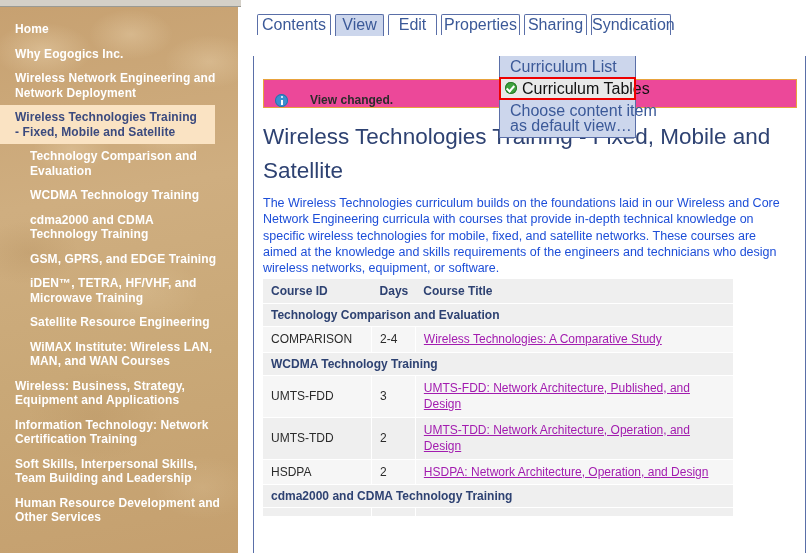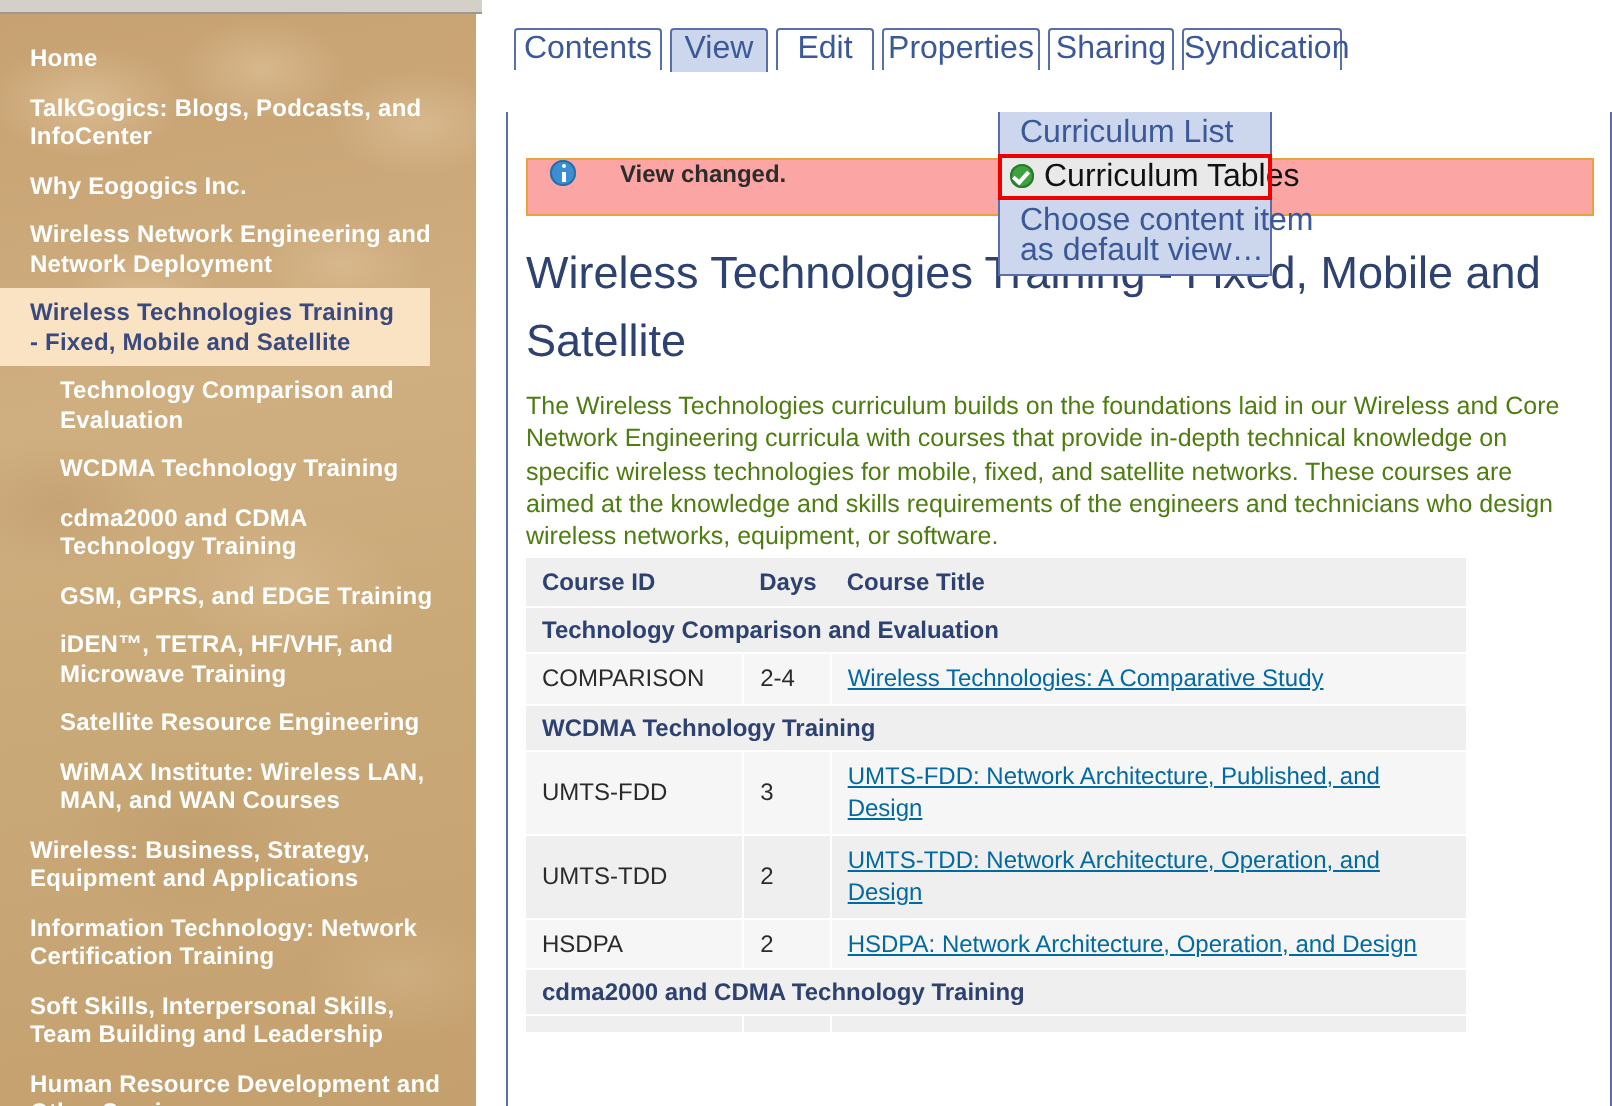--- a/index.html
+++ b/index.html
@@ -245,24 +245,24 @@
   }
 
   
   #statusmsg {
     position: absolute;
     left: 9px;
     top: 23px;
     width: 534px;
     height: 29px;
     box-sizing: border-box;
-    background: #fca5a5;
+    background: #ec4899;
     border: 1px solid #e8a33d;
     display: flex;
-    align-items: flex-start;
+    align-items: flex-end;
     z-index: 5;
   }
   .info-icon {
     width: 13px; height: 13px;
     border-radius: 50%;
     background: #3b8ed0;
     box-shadow: inset 0 0 0 1px #2a6ea8;
     margin-left: 11px;
     position: relative;
     flex: none;
@@ -300,21 +300,21 @@
     color: #2e4272;
     line-height: 34px;
     margin: 0;
   }
   #pagedesc {
     position: absolute;
     left: 9px;
     top: 139px;
     width: 524px;
     font-size: 12.5px;
-    color: #4d7c0f;
+    color: #1d4ed8;
     line-height: 16.3px;
     margin: 0;
   }
 
   
   #coursetable {
     position: absolute;
     left: 9px;
     top: 222px;
     width: 470px;
@@ -352,21 +352,21 @@
     background: #f6f6f6;
     color: #2b2b2b;
   }
   tr.row.alt td {
     background: #efefef;
   }
   td.cell-id, td.cell-days {
     border-right: 1px solid #ffffff;
   }
   a.course-link {
-    color: #0369a1;
+    color: #a21caf;
     text-decoration: underline;
     line-height: 16.5px;
     display: inline-block;
   }
 
   
   #vscroll {
     position: absolute;
     right: 0; top: 0;
     width: 0px; height: 553px;
@@ -377,21 +377,20 @@
 
 <div id="page">
 
   <div class="top-strip"></div>
   <div class="top-strip-line"></div>
 
   <div id="sidebar">
     <div class="tex"></div>
     <ul id="nav">
         <li class="nav-item"><span>Home</span></li>
-        <li class="nav-item"><span>TalkGogics: Blogs, Podcasts, and InfoCenter</span></li>
         <li class="nav-item"><span>Why Eogogics Inc.</span></li>
         <li class="nav-item"><span>Wireless Network Engineering and Network Deployment</span></li>
         <li class="nav-item selected"><span>Wireless Technologies Training - Fixed, Mobile and Satellite</span></li>
         <li class="nav-item child"><span>Technology Comparison and Evaluation</span></li>
         <li class="nav-item child"><span>WCDMA Technology Training</span></li>
         <li class="nav-item child"><span>cdma2000 and CDMA Technology Training</span></li>
         <li class="nav-item child"><span>GSM, GPRS, and EDGE Training</span></li>
         <li class="nav-item child"><span>iDEN™, TETRA, HF/VHF, and Microwave Training</span></li>
         <li class="nav-item child"><span>Satellite Resource Engineering</span></li>
         <li class="nav-item child"><span>WiMAX Institute: Wireless LAN, MAN, and WAN Courses</span></li>

